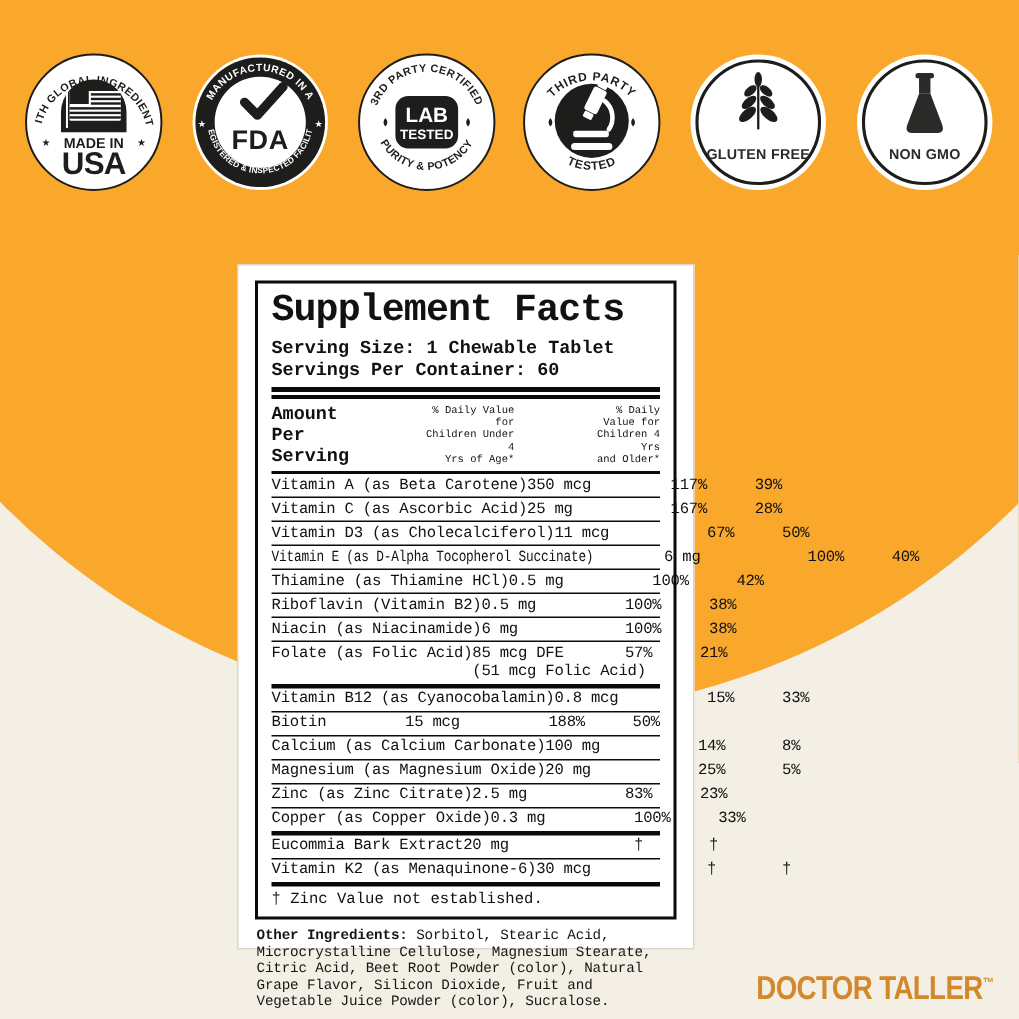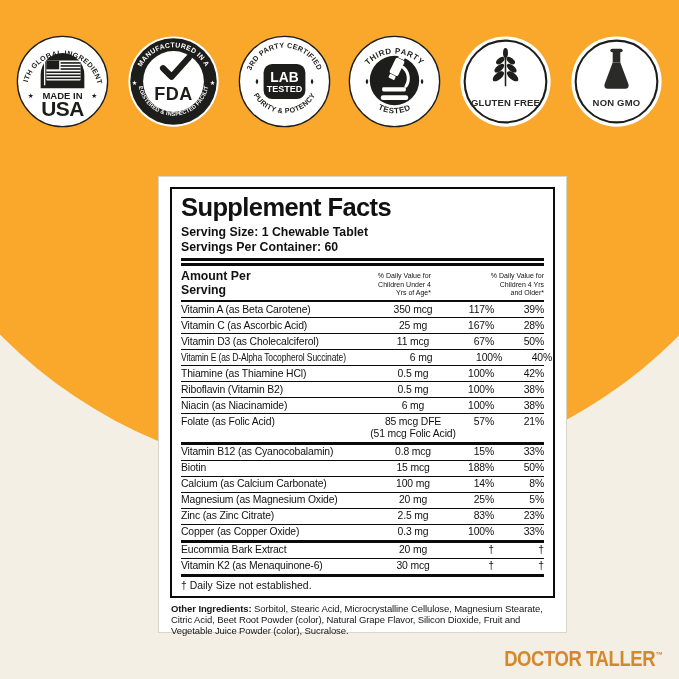--- a/index.html
+++ b/index.html
@@ -16,23 +16,24 @@
   }
   
   .badges{
     position:absolute; left:15px; top:34px; width:649px;
     display:flex; justify-content:space-between;
   }
   .badge{width:95px; height:95px; display:block;}
   .badge text{font-family:"Liberation Sans", sans-serif;}
   
   .panel{
-    position:absolute; left:158px; top:176px; width:409px; height:457px;
+    position:absolute; left:158px; top:176px; width:305px; height:457px;
     background:#ffffff; border:1px solid #d9d5c9; box-sizing:border-box;
     padding:10px 11px 0 11px;
+    font-family:Liberation Mono, monospace;
   }
   .facts-box{
     border:2.5px solid #0a0a0a;
     padding:4px 9px 3px 9px;
   }
   .facts-title{
     font-size:25.5px; font-weight:bold; letter-spacing:-0.6px;
     line-height:1.05; margin:1px 0 4px 0;
   }
   .serving-line{font-size:12.3px; font-weight:bold; line-height:1.2;}
@@ -52,21 +53,21 @@
   .row{
     display:grid; grid-template-columns:1fr 78px 42px 50px;
     align-items:start;
     border-bottom:1px solid #0a0a0a;
     padding:1.5px 0 1px 0;
     font-size:10.4px; line-height:12.5px; letter-spacing:-0.15px;
   }
   .row.section-end{border-bottom-width:3px;}
   .c-name{white-space:nowrap; overflow:visible;}
   .c-name.condensed{transform:scaleX(0.82); transform-origin:left center; }
-  .c-amt{display:flex; flex-direction:column; align-items:center; text-align:right;}
+  .c-amt{display:flex; flex-direction:column; align-items:flex-start; text-align:right;}
   .c-amt span{white-space:nowrap;}
   .c-dv1,.c-dv2{text-align:right; white-space:nowrap;}
   .footnote{font-size:10.4px; padding:3.5px 0 2px 0;}
   .other{
     margin:6px 1px 0 1px; font-size:9.5px; line-height:10.9px; letter-spacing:-0.1px;
     color:#151515;
   }
   .other b{letter-spacing:-0.1px;}
   
   .brand{
@@ -353,21 +354,21 @@
           <div class="row section-end">
     <span class="c-name">Vitamin K2 (as Menaquinone-6)</span>
     <span class="c-amt">
               <span>30 mcg</span>
             </span>
     <span class="c-dv1">†</span>
     <span class="c-dv2">†</span>
   </div>
         </div>
 
-      <div class="footnote">† Daily Size not established.</div>
+      <div class="footnote">† Zinc Value not established.</div>
     </div>
 
     <p class="other"><b>Other Ingredients:</b><span> Sorbitol, Stearic Acid, Microcrystalline Cellulose, Magnesium Stearate, Citric Acid, Beet Root Powder (color), Natural Grape Flavor, Silicon Dioxide, Fruit and Vegetable Juice Powder (color), Sucralose.</span></p>
   </div>
 
   <div class="brand"><span>DOCTOR TALLER</span><sup>™</sup></div>
 
 </div>
 
 </body></html>

